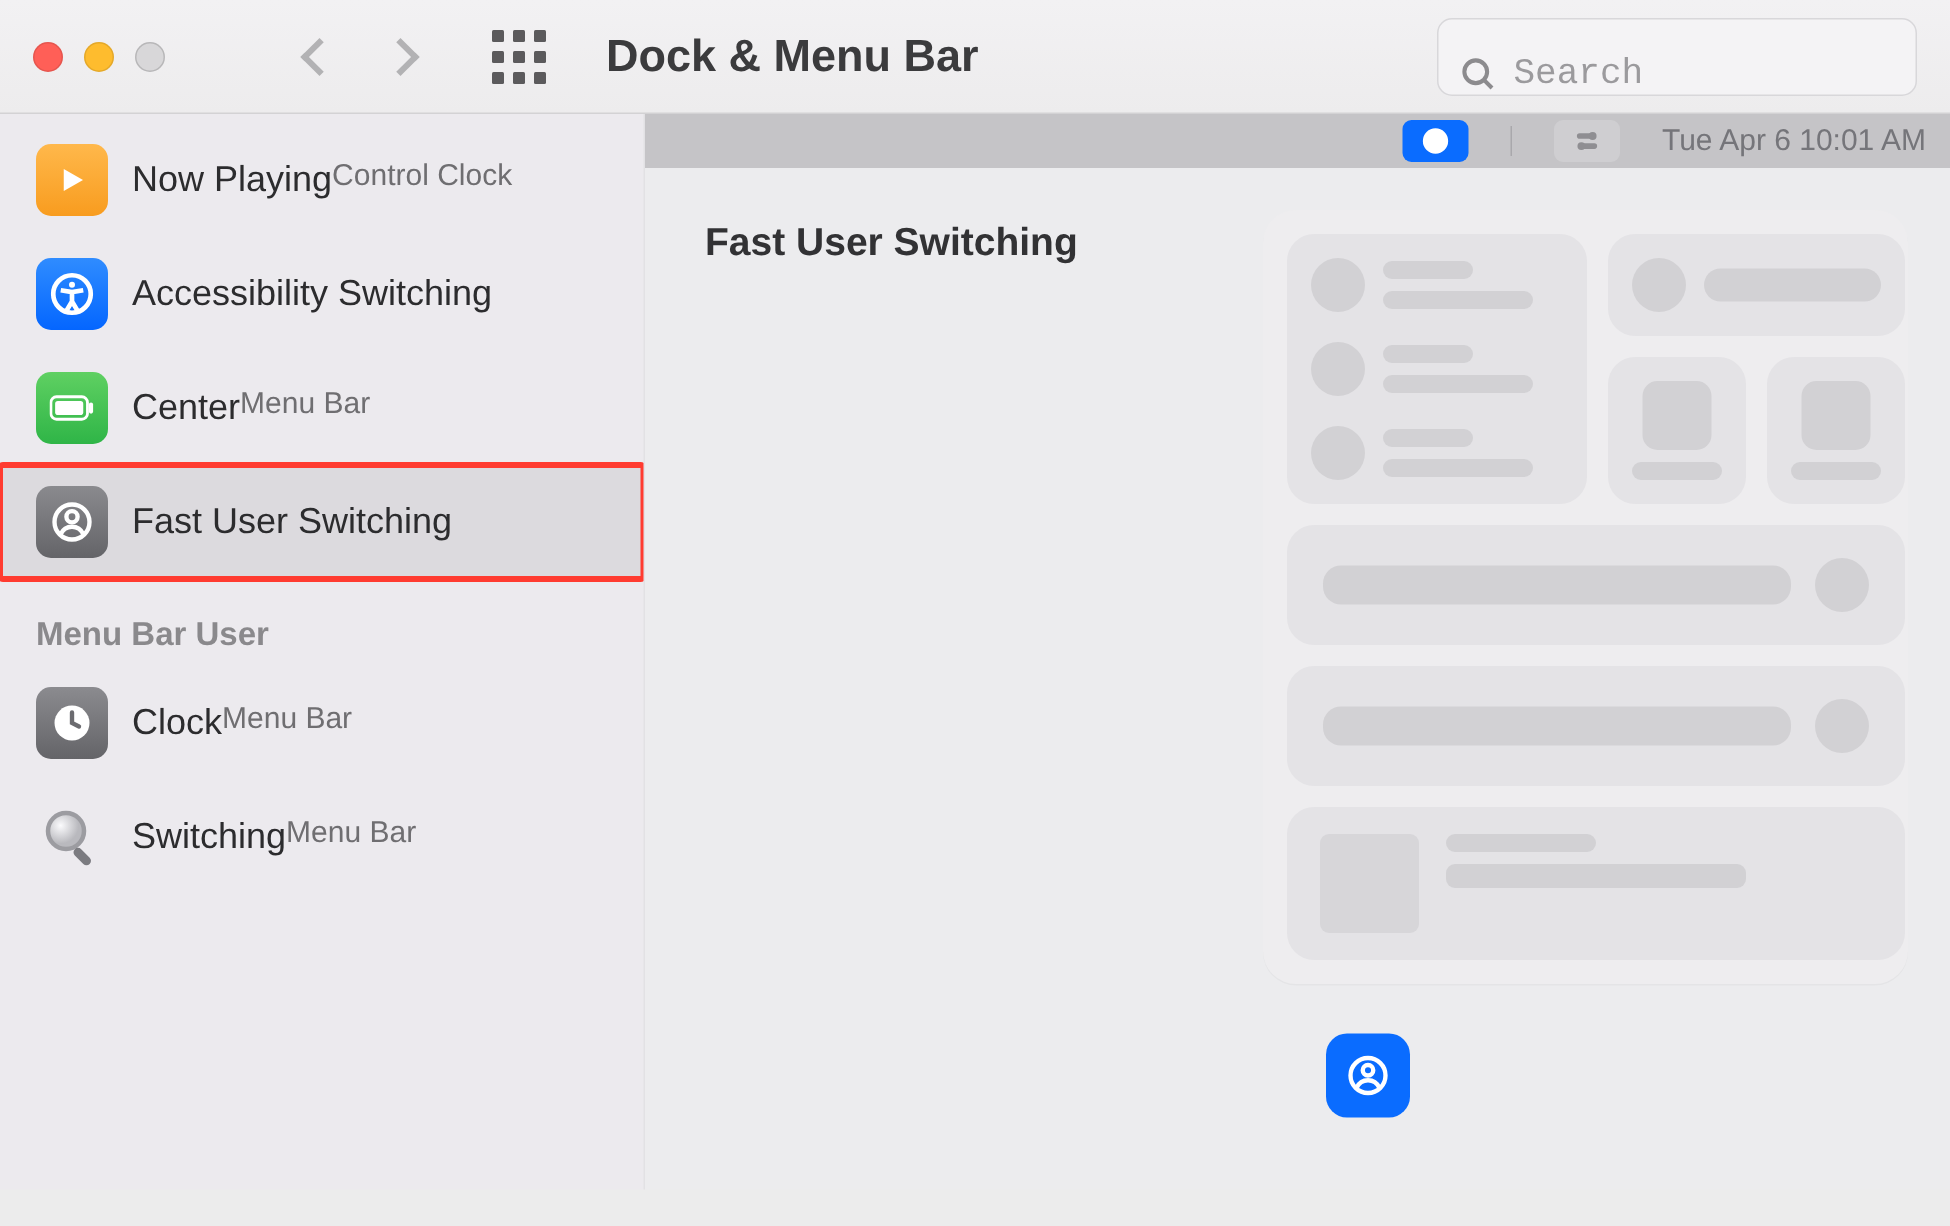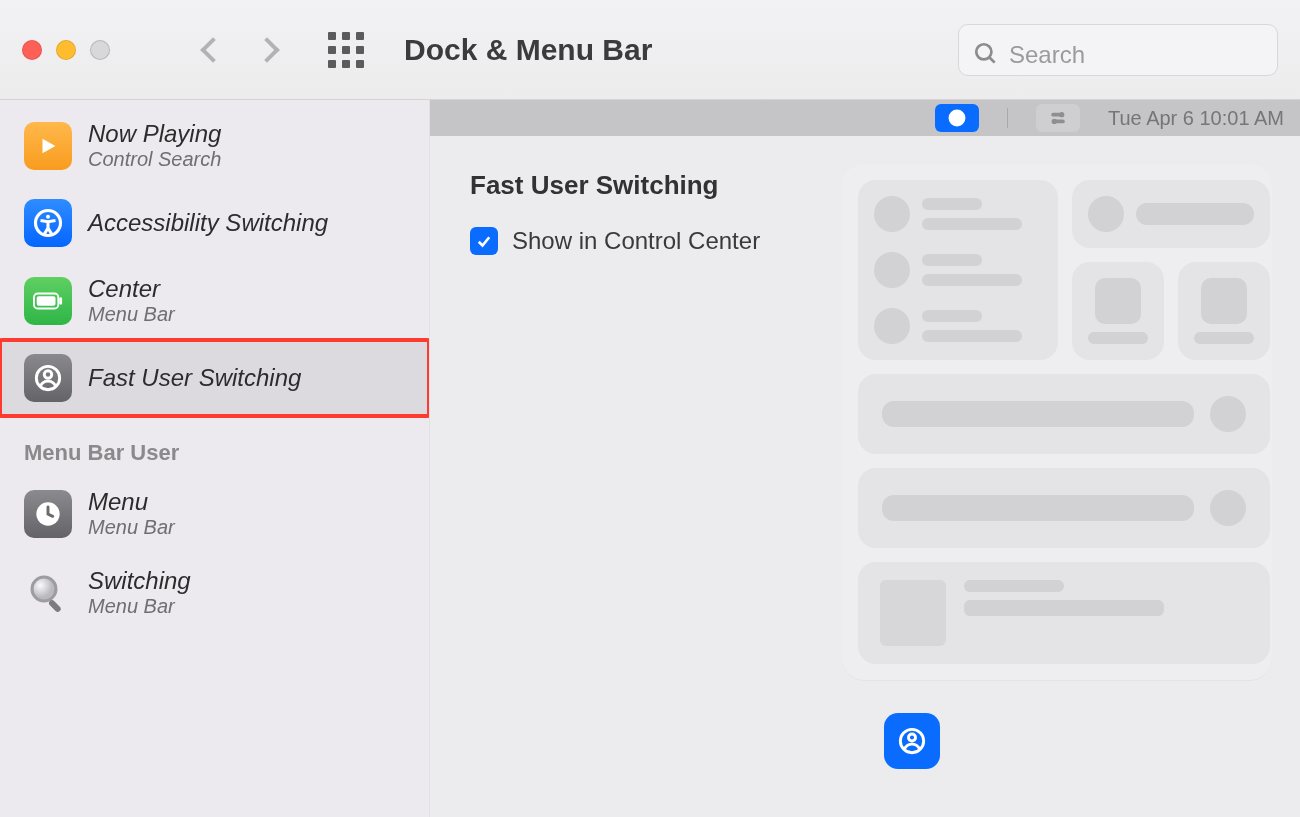--- a/index.html
+++ b/index.html
@@ -1,62 +1,62 @@
 <!DOCTYPE html>
 <html><head>
 <meta charset="utf-8">
 <style>
   * { box-sizing: border-box; margin: 0; padding: 0; }
   html, body { width: 1300px; height: 817px; overflow: hidden; font-family: -apple-system, "Helvetica Neue", Arial, sans-serif; background:#ececec; }
 
   
   .toolbar {
-    height: 100px;
+    height: 76px;
     display:flex; align-items:center;
     background: linear-gradient(#f2f1f3,#edeced);
     border-bottom: 1px solid #d3d2d4;
     padding: 0 22px;
     gap: 28px;
   }
   .traffic { display:flex; gap:14px; margin-right: 30px;}
   .dot { width:20px; height:20px; border-radius:50%; }
   .dot.red{background:#ff5f57; box-shadow: inset 0 0 0 1px rgba(0,0,0,.1);}
   .dot.yellow{background:#febc2e; box-shadow: inset 0 0 0 1px rgba(0,0,0,.1);}
   .dot.gray{background:#d8d7d9; box-shadow: inset 0 0 0 1px rgba(0,0,0,.15);}
   .nav-arrows{display:flex; gap:36px; margin-left:36px;}
   .chev{width:18px;height:18px;border:solid #8b8b8d;border-width:0 0 4px 4px; transform:rotate(45deg); opacity:.6;}
   .chev.right{transform:rotate(-135deg);}
   .apps-grid{display:grid; grid-template-columns:repeat(3,8px); grid-auto-rows:8px; gap:6px; margin-left:24px;}
   .apps-grid span{background:#5b5a5c; border-radius:1px;}
   .title{font-size:30px; font-weight:700; color:#3b3b3d; margin-left:12px;}
   .spacer{flex:1;}
   .search{
-    display:flex; align-items:flex-start;
+    display:flex; align-items:flex-end;
     width:320px; height:52px; border:1px solid #d8d7da; border-radius:10px;
-    background:#f4f3f5; padding:16px 14px; gap:10px; color:#9b9a9d;
+    background:#f4f3f5; padding:0 14px; gap:10px; color:#9b9a9d;font-family:Liberation Mono, monospace;
   }
   .search svg{width:26px;height:26px;stroke:#8c8b8e;}
   .search span{font-size:24px;}
 
   
   .body{ display:flex; height:calc(100% - 100px);}
   .sidebar{
     width:430px; background:#eceaee; overflow-y:auto; padding-top:6px;
     border-right:1px solid #e2e1e4;
   }
   .section-header{
     font-size:22px; color:#8a898c; font-weight:600;
     padding: 24px 24px 8px 24px;
   }
   .item{
     display:flex; align-items:center; gap:16px;
     padding: 14px 24px;
   }
   .item .icon{width:48px;height:48px;border-radius:10px; display:flex;align-items:center;justify-content:center; flex:0 0 48px;}
-  .item .labels{display:flex;flex-direction:column;font-style:italic;}
+  .item .labels{display:flex;flex-direction:row;}
   .item .name{font-size:24px; color:#2c2c2e; font-weight:500;}
   .item .sub{font-size:20px; color:#6f6e71;}
   .item.selected{ background:#dcdade; }
   .item.highlighted{ outline:4px solid #ff3b30; outline-offset:-2px; border-radius:2px;}
 
   
   .ico-play{background:linear-gradient(#ffb84b,#f89c1f);}
   .ico-play svg{width:22px;height:22px;fill:#fff;}
   .ico-acc{background:linear-gradient(#2f8cff,#0466ff);}
   .ico-acc svg{width:30px;height:30px;stroke:#fff;fill:none;stroke-width:2.5;}
@@ -161,21 +161,21 @@
   <div class="sidebar">
 
     <div class="item">
       <div class="icon ico-play">
         <svg viewBox="0 0 24 24">
             <polygon points="6,4 20,12 6,20"></polygon>
           </svg>
       </div>
       <div class="labels">
         <div class="name">Now Playing</div>
-        <div class="sub">Control Search</div>
+        <div class="sub">Control Clock</div>
       </div>
     </div>
 
 
     <div class="item">
       <div class="icon ico-acc">
         <svg viewBox="0 0 24 24">
             <circle cx="12" cy="12" r="10"></circle>
             <circle cx="12" cy="7" r="1.6" fill="#fff" stroke="none"></circle>
             <path d="M6 10l6 1 6-1M12 11v5m0 0l-3 5m3-5l3 5"></path>
@@ -216,21 +216,21 @@
     <div class="section-header">Menu Bar User</div>
 
     <div class="item">
       <div class="icon ico-clock">
         <svg viewBox="0 0 24 24">
             <circle cx="12" cy="12" r="10" fill="#fff" stroke="none"></circle>
             <path d="M12 6v6l4 2" stroke="#6b6b6f" stroke-width="2.5" fill="none" stroke-linecap="round"></path>
           </svg>
       </div>
       <div class="labels">
-        <div class="name">Menu</div>
+        <div class="name">Clock</div>
         <div class="sub">Menu Bar</div>
       </div>
     </div>
 
     <div class="item">
       <div class="icon ico-spot">
         <svg viewBox="0 0 40 40">
             <defs>
               <radialGradient id="g" cx="35%" cy="35%">
                 <stop offset="0%" stop-color="#fbfbfd"></stop>
@@ -266,28 +266,20 @@
             <rect x="7" y="14" width="14" height="5" rx="2.5" fill="#8f8e92"></rect>
             <circle cx="7" cy="16.5" r="3.5" fill="#8f8e92"></circle>
           </svg>
       </div>
       <div>Tue Apr 6  10:01 AM</div>
     </div>
 
     <div class="content-inner">
       <div class="settings">
         <div class="stitle">Fast User Switching</div>
-        <div class="checkrow">
-          <div class="checkbox">
-            <svg viewBox="0 0 24 24">
-                <polyline points="5,13 10,18 19,7"></polyline>
-              </svg>
-          </div>
-          <div class="checklabel">Show in Control Center</div>
-        </div>
       </div>
 
       <div class="cc">
         <div class="cc-panel">
           <div class="card big">
             <div class="group" style="margin-bottom:20px;">
                 <div class="sk-circle"></div>
                 <div class="stack">
                   <div class="sk-line sm"></div>
                   <div class="sk-line md"></div>

